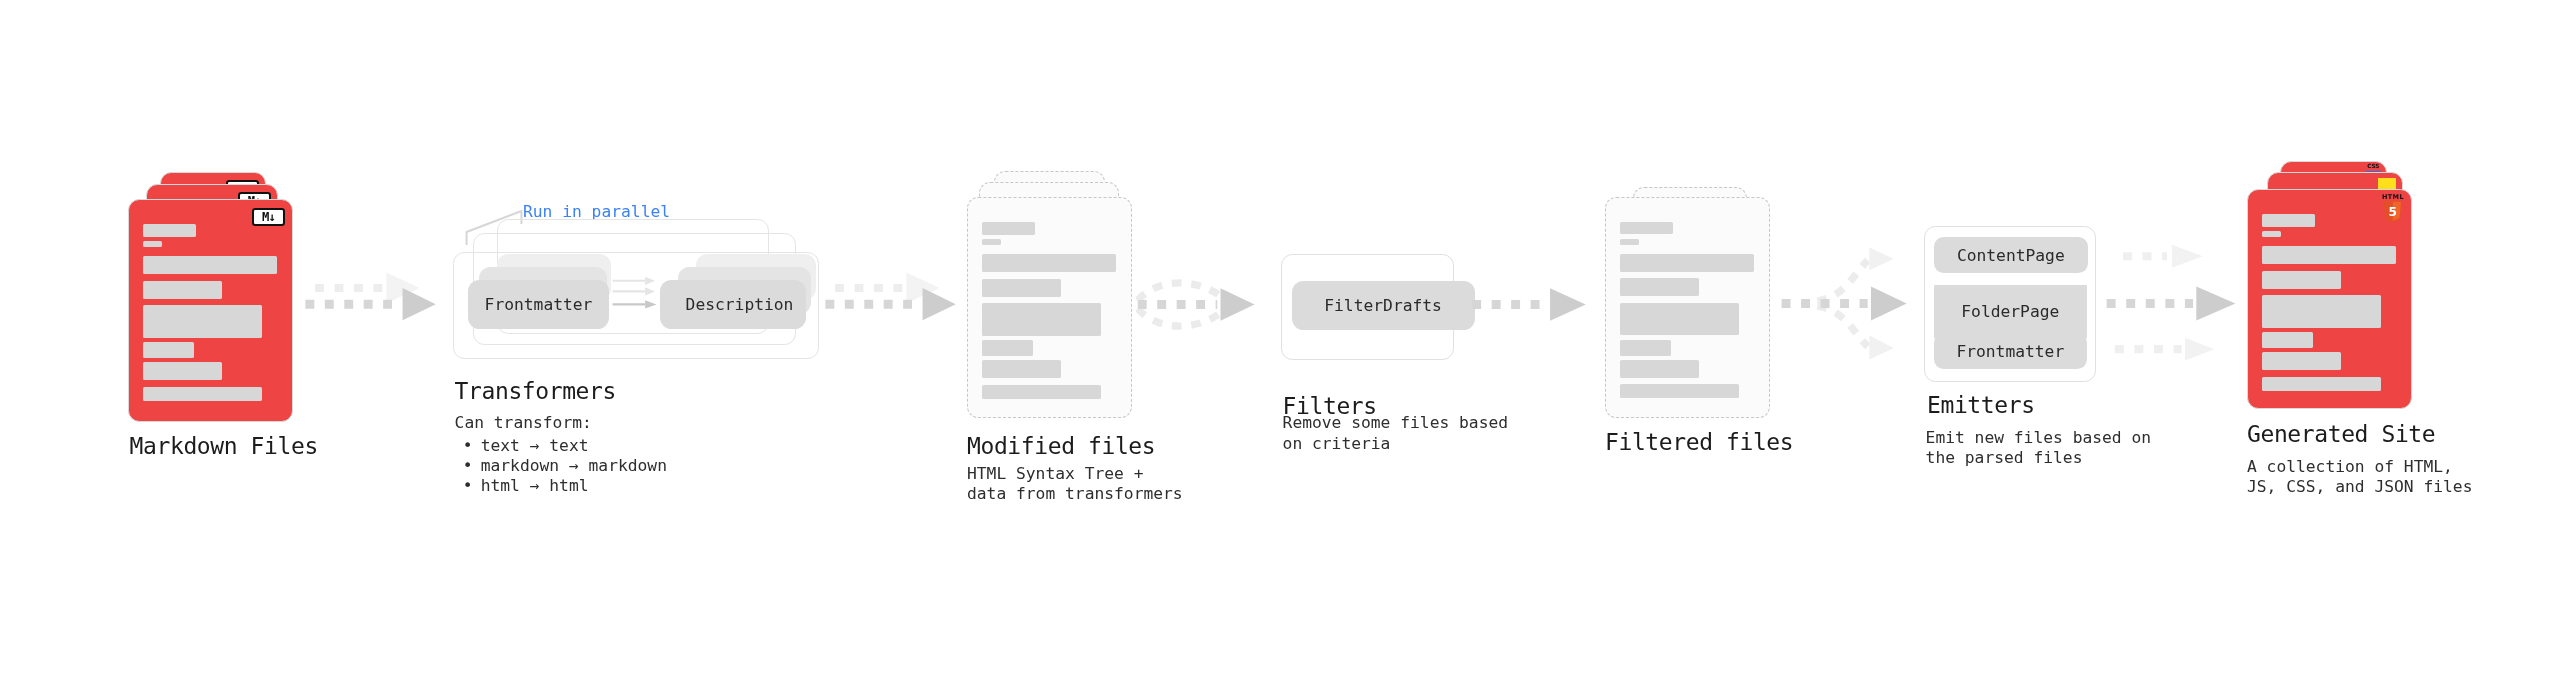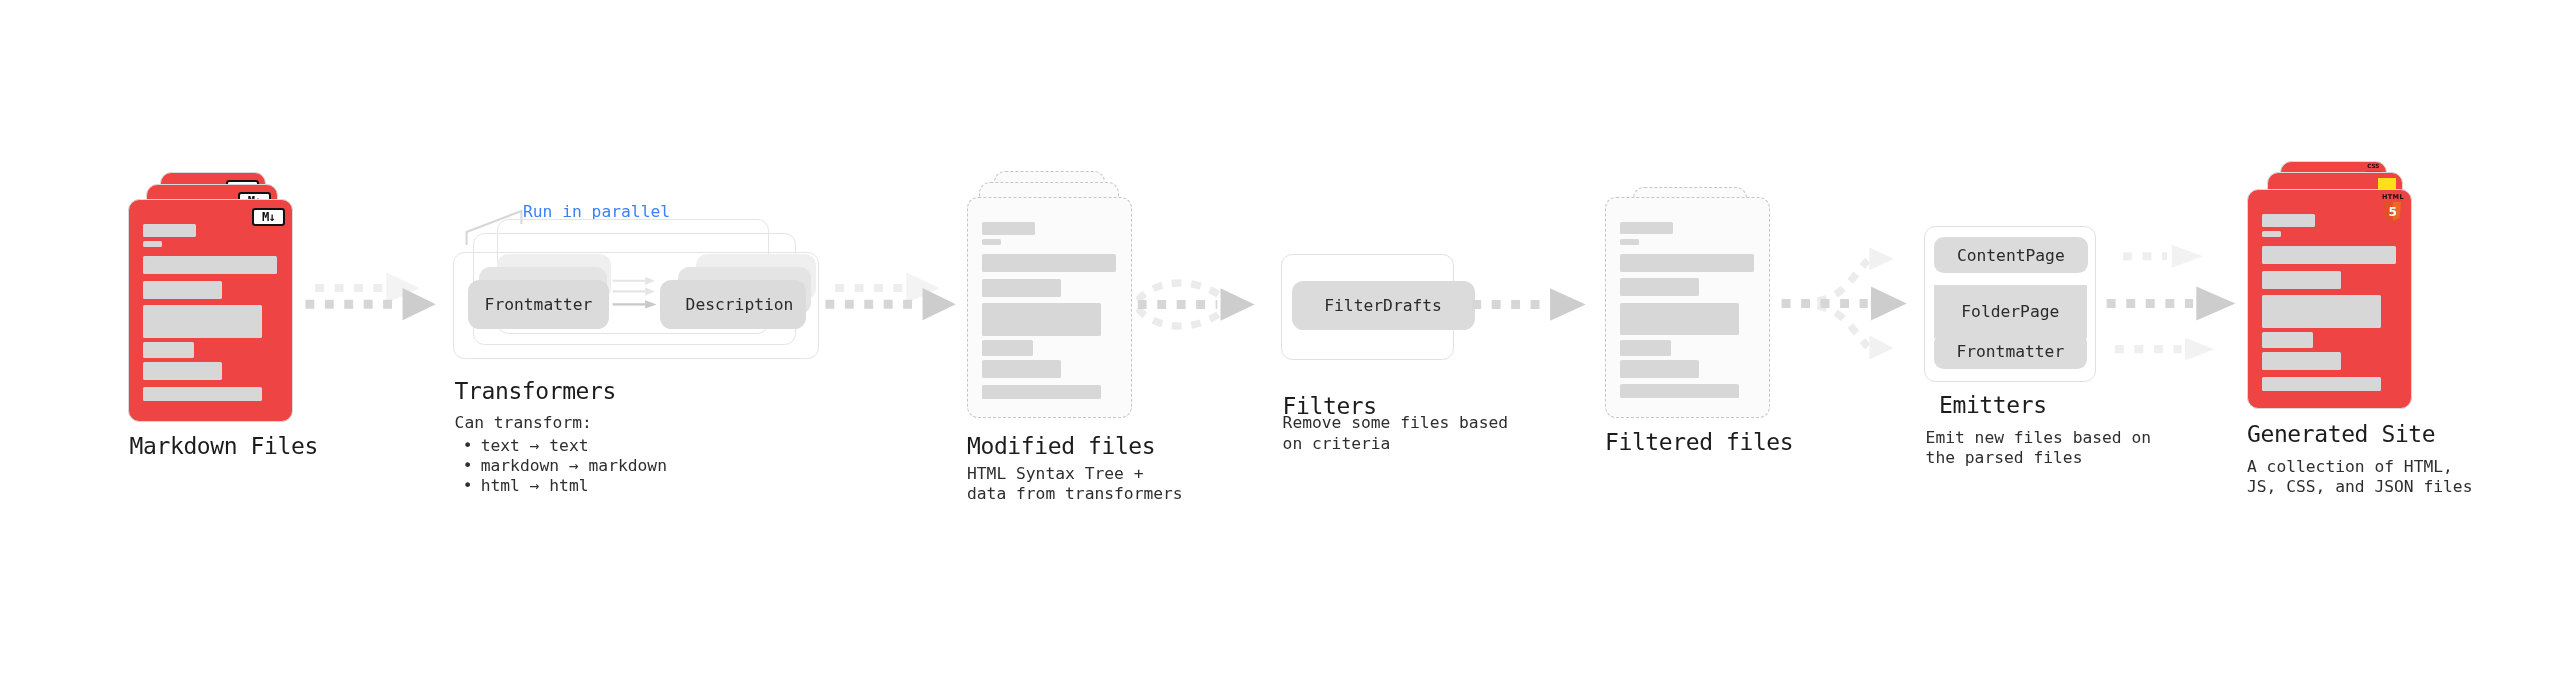--- a/index.html
+++ b/index.html
@@ -214,21 +214,21 @@
     <div class="outline-box" style="left:0;top:0;width:172px;height:156px;border-color:#e0e0e0;"></div>
     <div class="pill" style="left:9.8px;top:11.4px;width:154px;height:36px;border-radius:9.8px;">
       <span>ContentPage</span>
     </div>
     <div class="pill" style="left:9.8px;top:59px;width:153px;height:53px;border-radius:1px;justify-content:center;">
       <span>FolderPage</span>
     </div>
     <div class="pill" style="left:9.8px;top:107px;width:153px;height:36px;border-radius:9.8px;">
       <span>Frontmatter</span>
     </div>
-    <div class="section-label" style="left:15px;top:166px;">Emitters</div>
+    <div class="section-label" style="left:3px;top:166px;">Emitters</div>
     <div class="section-desc" style="left:1.6px;top:202px;">Emit new files based on</div>
     <div class="section-desc" style="left:1.6px;top:222px;">the parsed files</div>
   </div>
 
   <svg class="abs" style="left:2105px;top:244px;" width="137" height="119" viewBox="0 0 168 146">
     <line x1="22" y1="15" x2="76" y2="15" stroke="#efefef" stroke-width="10" stroke-dasharray="11 13"></line>
     <polygon points="82,1 82,29 120,15" fill="#f2f2f2"></polygon>
     <line x1="2" y1="73" x2="108" y2="73" stroke="#d6d6d6" stroke-width="11" stroke-dasharray="11 13"></line>
     <polygon points="112,52 112,94 160,73" fill="#cdcdcd"></polygon>
     <line x1="12" y1="129" x2="94" y2="129" stroke="#efefef" stroke-width="10" stroke-dasharray="11 13"></line>

